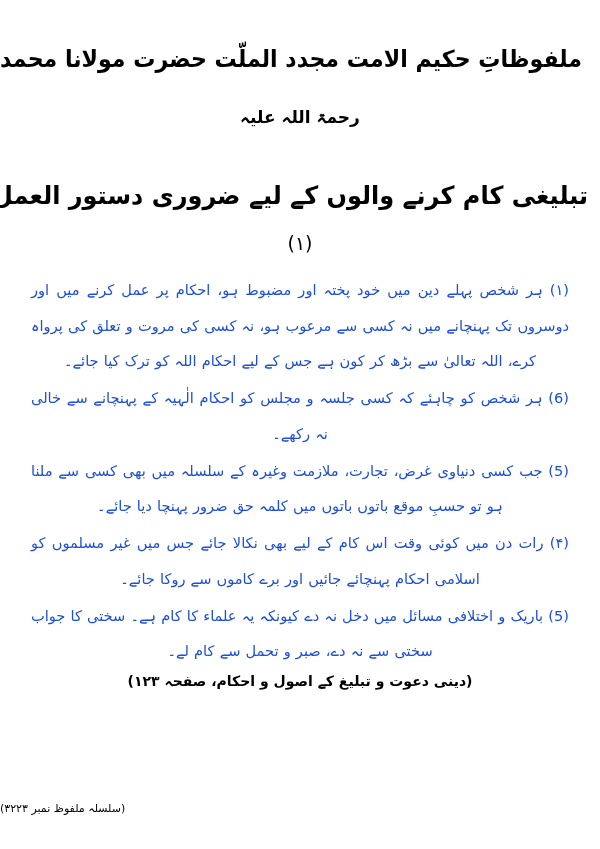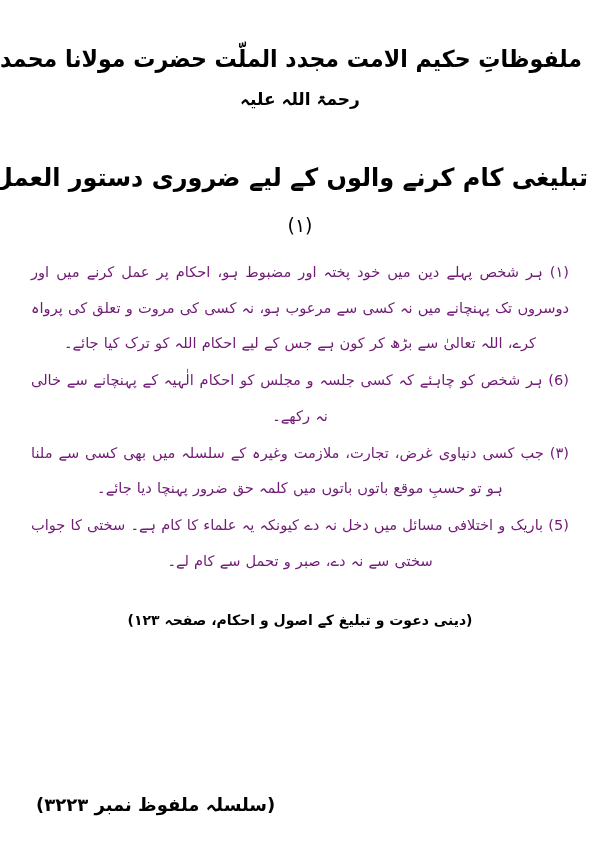--- a/index.html
+++ b/index.html
@@ -37,21 +37,21 @@
     font-weight: 700;
     line-height: 1.5;
     letter-spacing: 0px;
     color: #000000;
     direction: rtl;
     white-space: nowrap;
     transform: scaleX(0.94);
     text-rendering: optimizeLegibility;
   }
   .doc-subtitle {
-    margin-top: 12px;
+    margin-top: 30px;
     font-size: 17px;
     font-weight: 700;
     color: #000000;
     direction: rtl;
   }
 
   
   .section-heading {
     margin-top: 54px;
     text-align: center;
@@ -75,46 +75,46 @@
   .body-block {
     margin: 18px auto 0 auto;
     width: 538px;
     direction: rtl;
     text-align: justify;
     text-align-last: center;
   }
   .rule {
     font-size: 14.6px;
     line-height: 2.42;
-    color: #701a75;
+    color: #1d4ed8;
     direction: rtl;
     text-align: justify;
     text-justify: inter-word;
     margin: 0 0 2px 0;
     word-spacing: 0.5px;
   }
   .rule:first-child {
     text-indent: 0;
   }
 
   
   .citation {
-    margin-top: 34px;
+    margin-top: 4px;
     text-align: center;
     font-size: 14px;
     font-weight: 700;
     color: #000000;
     direction: rtl;
   }
   .footer-ref {
     position: absolute;
-    left: 36px;
+    left: 0;
     bottom: 34px;
-    font-size: 18px;
-    font-weight: 700;
+    font-size: 11px;
+    font-weight: 400;
     color: #000000;
     direction: rtl;
   }
 </style>
 </head>
 <body>
 
 <div class="page">
 
   <div class="header">
@@ -122,21 +122,22 @@
     <div class="doc-subtitle">رحمۃ اللہ علیہ</div>
   </div>
 
   <div class="section-heading">تبلیغی کام کرنے والوں کے لیے ضروری دستور العمل</div>
 
   <div class="section-number">(۱)</div>
 
   <div class="body-block">
     <p class="rule">(۱) ہر شخص پہلے دین میں خود پختہ اور مضبوط ہو، احکام پر عمل کرنے میں اور دوسروں تک پہنچانے میں نہ کسی سے مرعوب ہو، نہ کسی کی مروت و تعلق کی پرواہ کرے، اللہ تعالیٰ سے بڑھ کر کون ہے جس کے لیے احکام اللہ کو ترک کیا جائے۔</p>
     <p class="rule">(6) ہر شخص کو چاہئے کہ کسی جلسہ و مجلس کو احکام الٰہیہ کے پہنچانے سے خالی نہ رکھے۔</p>
-    <p class="rule">(۳) جب کسی دنیاوی غرض، تجارت، ملازمت وغیرہ کے سلسلہ میں بھی کسی سے ملنا ہو تو حسبِ موقع باتوں باتوں میں کلمہ حق ضرور پہنچا دیا جائے۔</p>
+    <p class="rule">(5) جب کسی دنیاوی غرض، تجارت، ملازمت وغیرہ کے سلسلہ میں بھی کسی سے ملنا ہو تو حسبِ موقع باتوں باتوں میں کلمہ حق ضرور پہنچا دیا جائے۔</p>
+    <p class="rule">(۴) رات دن میں کوئی وقت اس کام کے لیے بھی نکالا جائے جس میں غیر مسلموں کو اسلامی احکام پہنچائے جائیں اور برے کاموں سے روکا جائے۔</p>
     <p class="rule">(5) باریک و اختلافی مسائل میں دخل نہ دے کیونکہ یہ علماء کا کام ہے۔ سختی کا جواب سختی سے نہ دے، صبر و تحمل سے کام لے۔</p>
   </div>
 
   <div class="citation">(دینی دعوت و تبلیغ کے اصول و احکام، صفحہ ۱۲۳)</div>
 
   <div class="footer-ref">(سلسلہ ملفوظ نمبر ۳۲۲۳)</div>
 
 </div>
 
 </body></html>

